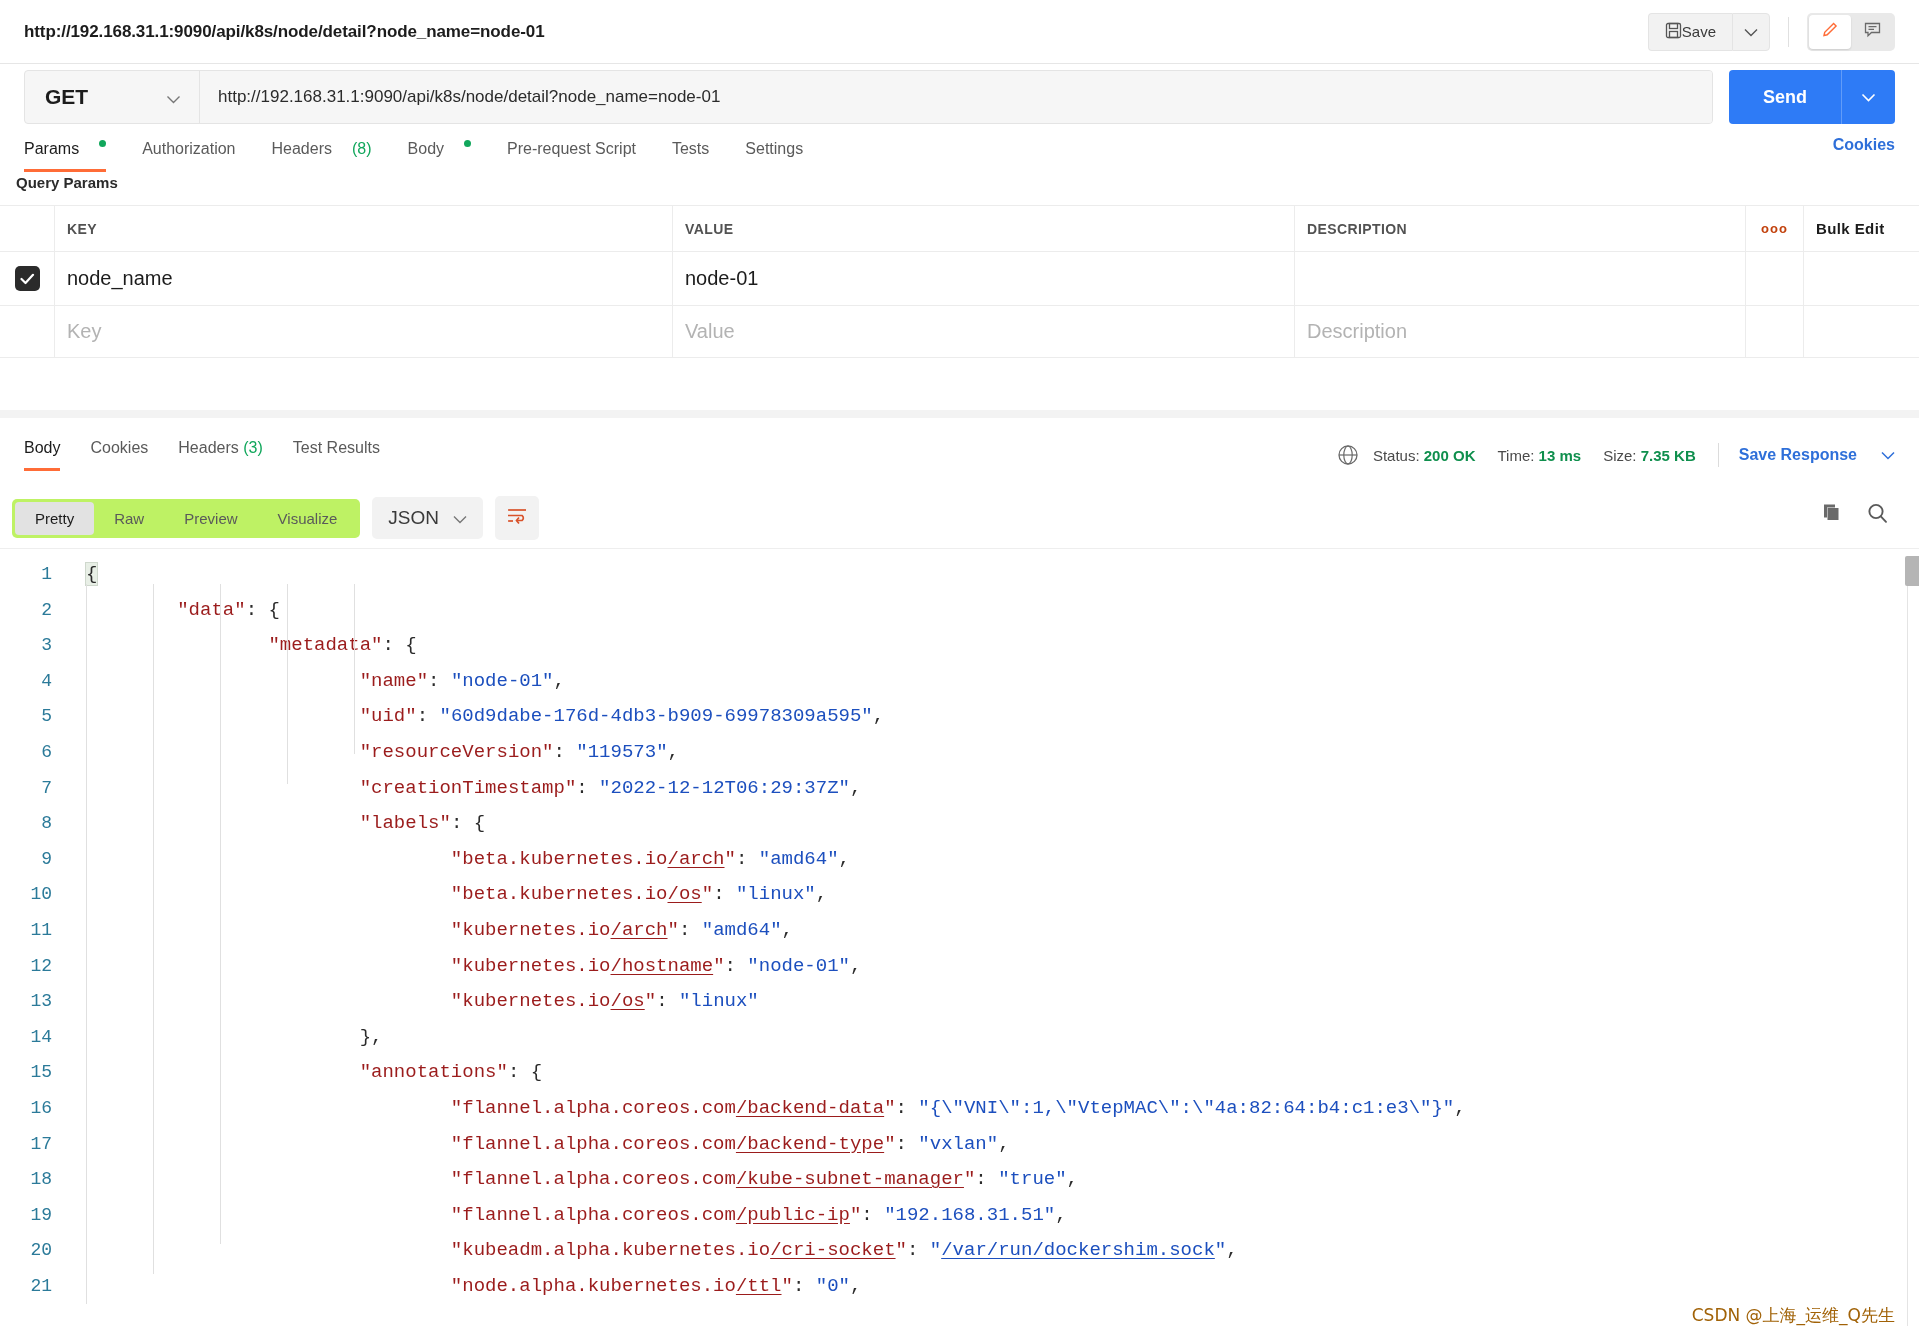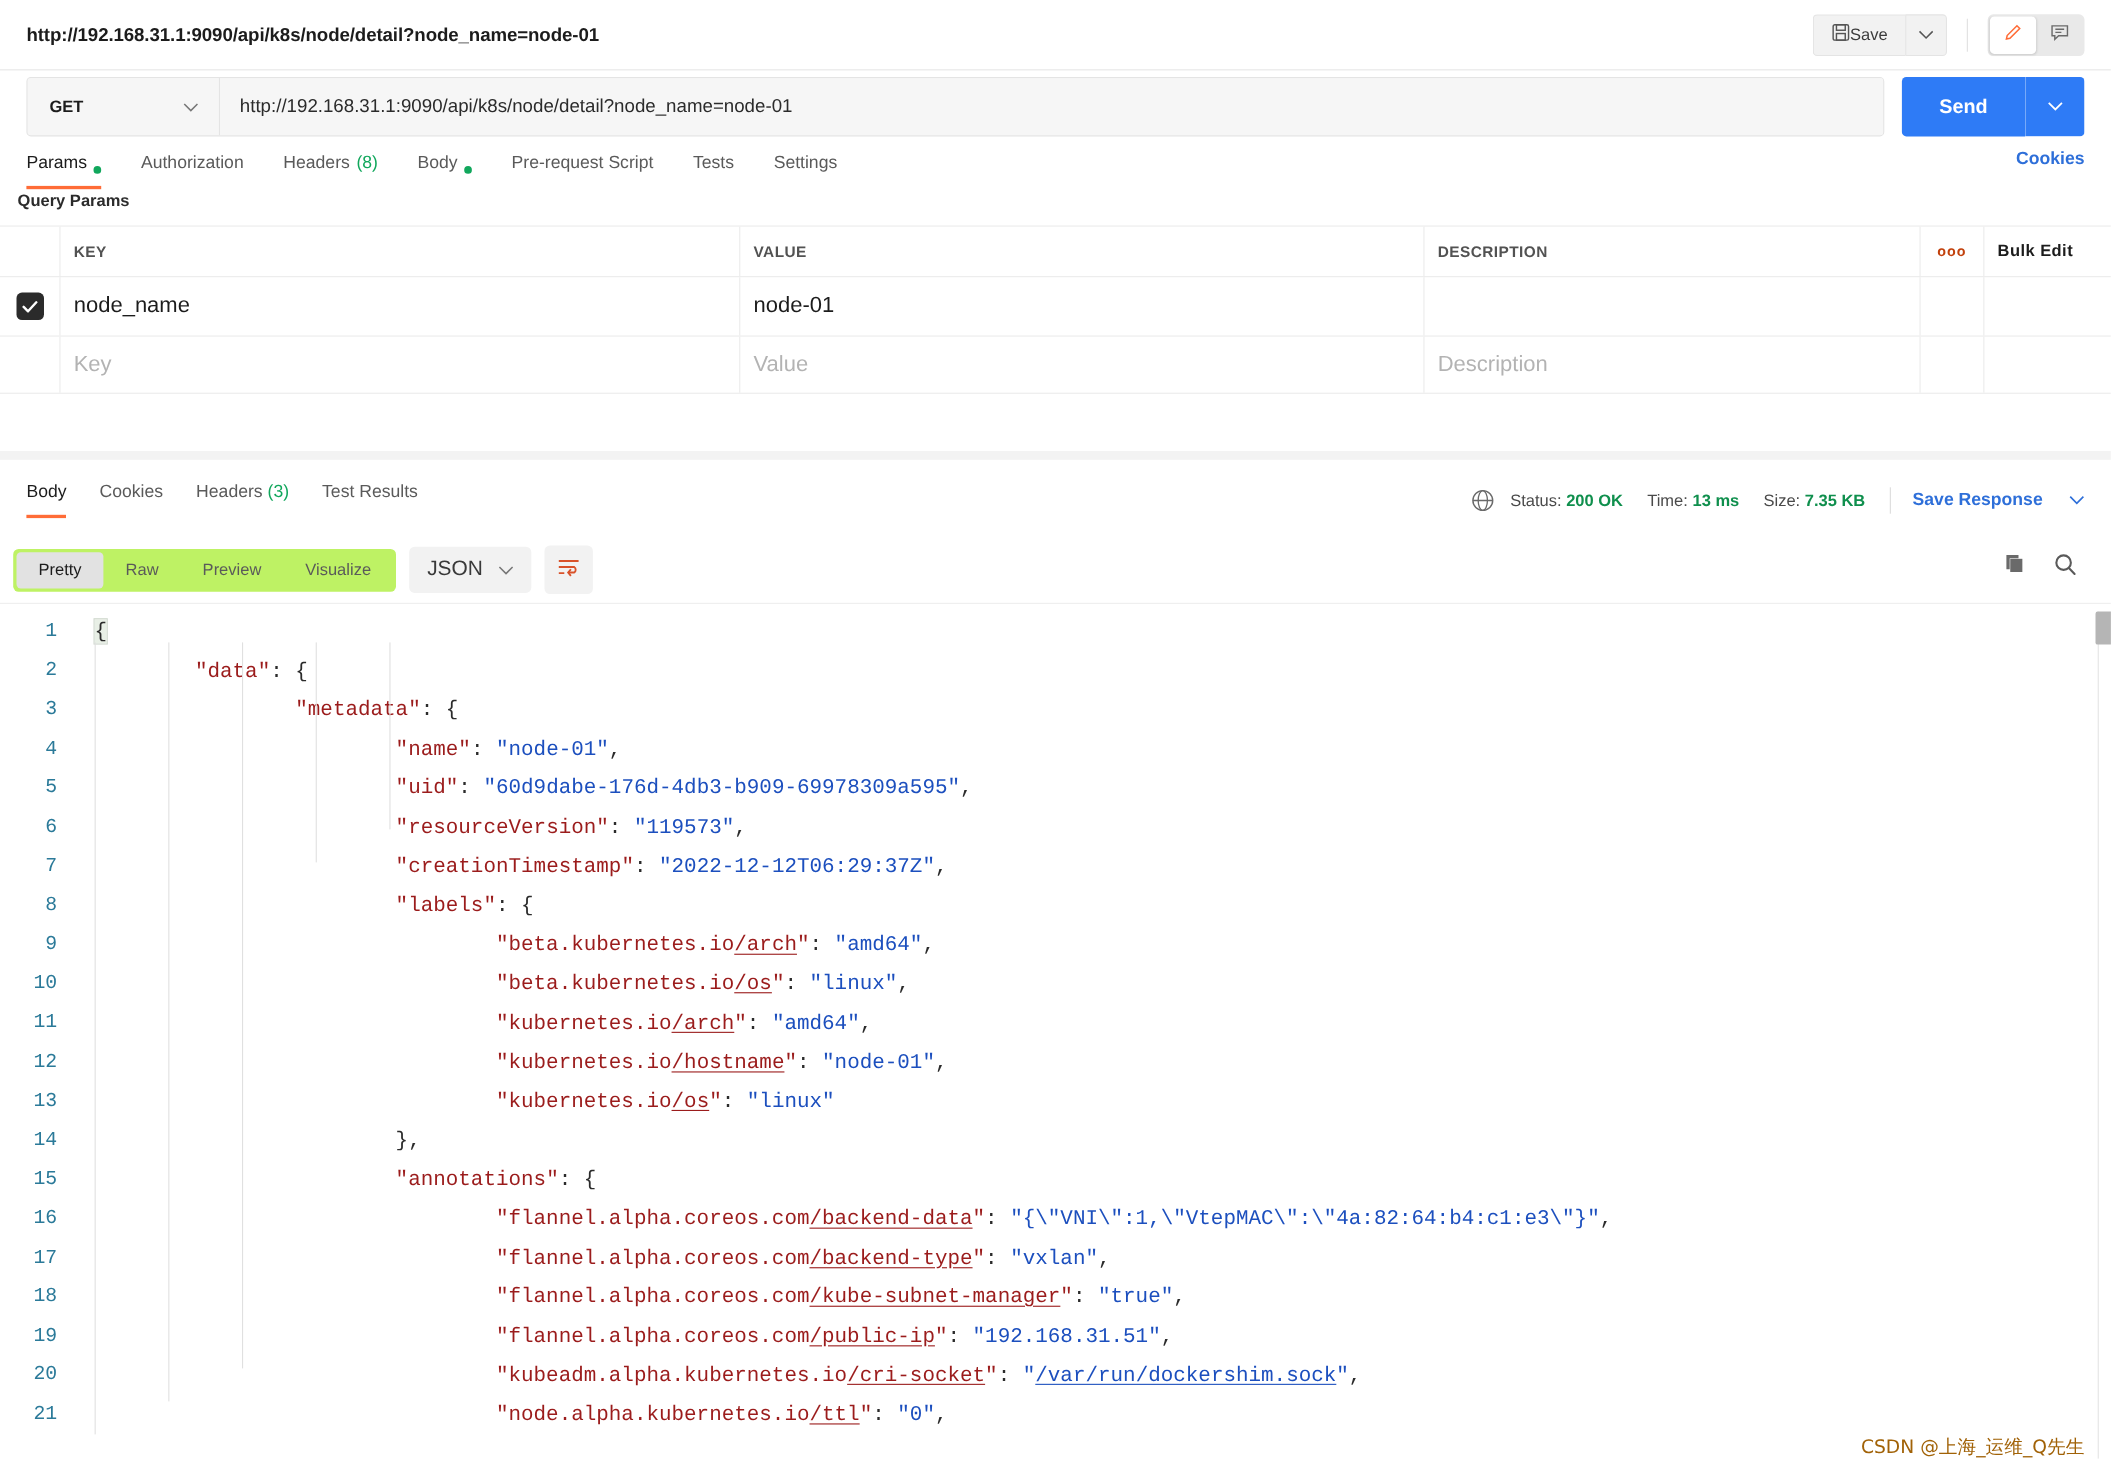--- a/index.html
+++ b/index.html
@@ -52,21 +52,21 @@
   .urlrow {
     position:absolute; left:0; top:64px; width:1919px; height:66px;
     display:flex; align-items:center; padding: 0 24px;
   }
   .url-wrap {
     flex:1; display:flex; align-items:center; height:54px;
     background:#f6f6f6; border:1px solid #e4e4e4; border-radius:4px; overflow:hidden;
   }
   .method {
     width:175px; height:100%; display:flex; align-items:center; justify-content:space-between;
-    padding:0 18px 0 20px; font-size:15px; font-weight:700; color:#1c1c1c;
+    padding:0 18px 0 20px; font-size:21px; font-weight:700; color:#1c1c1c;
     border-right:1px solid #e4e4e4; cursor:pointer;gap:40px;
   }
   .url-input {
     flex:1; height:100%; display:flex; align-items:center; padding-left:18px;
     font-size:17px; color:#2b2b2b; background:#f6f6f6; cursor:text;
   }
   .send-group { display:flex; align-items:center; margin-left:16px; }
   .send-btn {
     background:#2e7bf6; color:#fff; font-size:18px; font-weight:700;
     height:54px; padding:0 34px; border:none; border-radius:4px 0 0 4px;
@@ -79,21 +79,21 @@
   }
 
   
   .reqtabs {
     position:absolute; left:0; top:136px; width:1919px; height:44px;
     display:flex; align-items:flex-start; padding: 0 24px;
   }
   .rtab {
     position:relative; font-size:16px; color:#5a5a5a; padding: 4px 0 14px 0;
     margin-right:36px; cursor:pointer; white-space:nowrap;
-    display:flex; align-items:flex-end; gap:6px;
+    display:flex; align-items:flex-start; gap:20px;
   }
   .rtab.active { color:#1c1c1c; }
   .rtab.active::after {
     content:""; position:absolute; left:0; right:0; bottom:0; height:3px; background:#ff6c37;
   }
   .dot-green { width:7px; height:7px; border-radius:50%; background:#11a75c; display:inline-block; }
   .count-green { color:#11a75c; }
   .cookies-link {
     margin-left:auto; color:#2e6fd9; font-size:16px; font-weight:700; cursor:pointer;
   }

